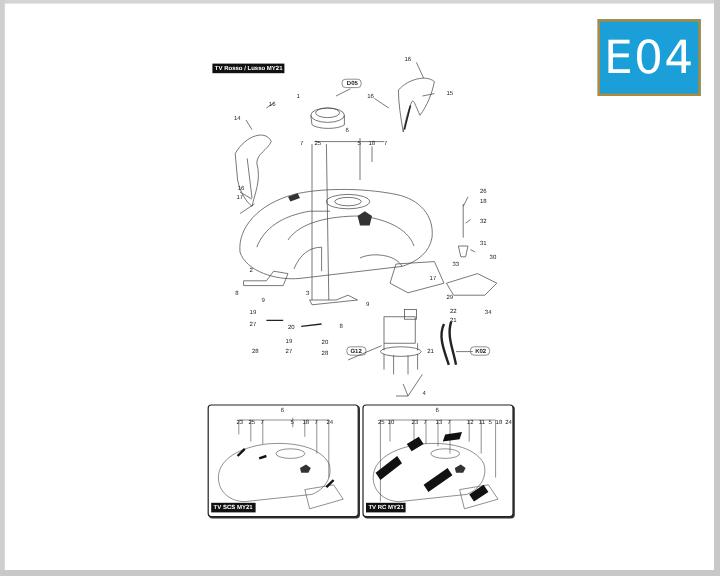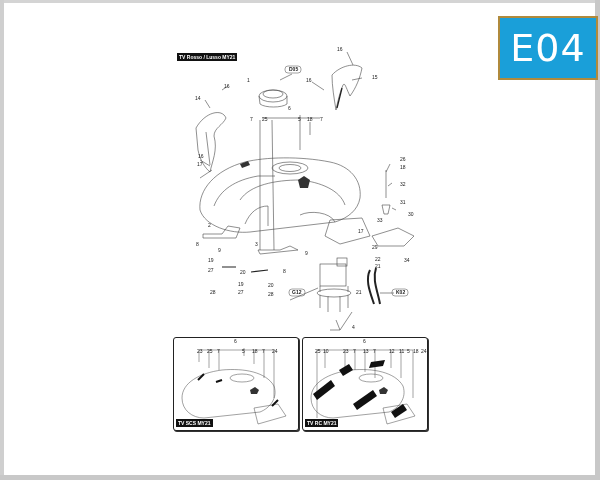--- a/index.html
+++ b/index.html
@@ -2,21 +2,21 @@
 <html><head>
 <meta charset="utf-8">
 <style>
   html, body { margin:0; padding:0; }
   body { width:600px; height:480px; background:#ffffff; position:relative; overflow:hidden; font-family:"Liberation Sans", sans-serif; }
   .frame { position:absolute; left:0; top:0; width:600px; height:480px; box-sizing:border-box; border:1px solid #d6d6d6; background:#fff; }
   .frame-shadow-r { position:absolute; right:0; top:0; width:5px; height:480px; background:#c8c8c8; }
   .frame-shadow-b { position:absolute; left:0; bottom:0; width:600px; height:5px; background:#c8c8c8; }
   .frame-shadow-l { position:absolute; left:0; top:0; width:4px; height:480px; background:#cfcfcf; }
   .frame-shadow-t { position:absolute; left:0; top:0; width:600px; height:3px; background:#d4d4d4; }
-  .badge { position:absolute; left:498px; top:16px; width:100px; height:64px; background:#1a9fd9; border:2px solid #b08a3c; box-sizing:border-box; color:#fff; font-size:38px; display:flex; align-items:center; justify-content:center; letter-spacing:1px; font-family:"DejaVu Sans", sans-serif; }
+  .badge { position:absolute; left:498px; top:16px; width:86px; height:64px; background:#1a9fd9; border:2px solid #b08a3c; box-sizing:border-box; color:#fff; font-size:38px; display:flex; align-items:center; justify-content:center; letter-spacing:1px; font-family:"DejaVu Sans", sans-serif; }
   .diagram { position:absolute; left:0; top:0; width:600px; height:480px; }
   .title-tag { position:absolute; background:#111; color:#fff; font-size:5px; font-weight:bold; padding:1px 2px; line-height:6px; white-space:nowrap; }
   .inset { position:absolute; border:1px solid #222; border-radius:3px; box-shadow:1px 1px 0 #333; background:#fff; }
   svg text { font-family:"Liberation Sans", sans-serif; font-size:5px; fill:#222; }
 </style>
 </head>
 <body>
 
 <div class="frame"></div>
 <div class="frame-shadow-t"></div>

